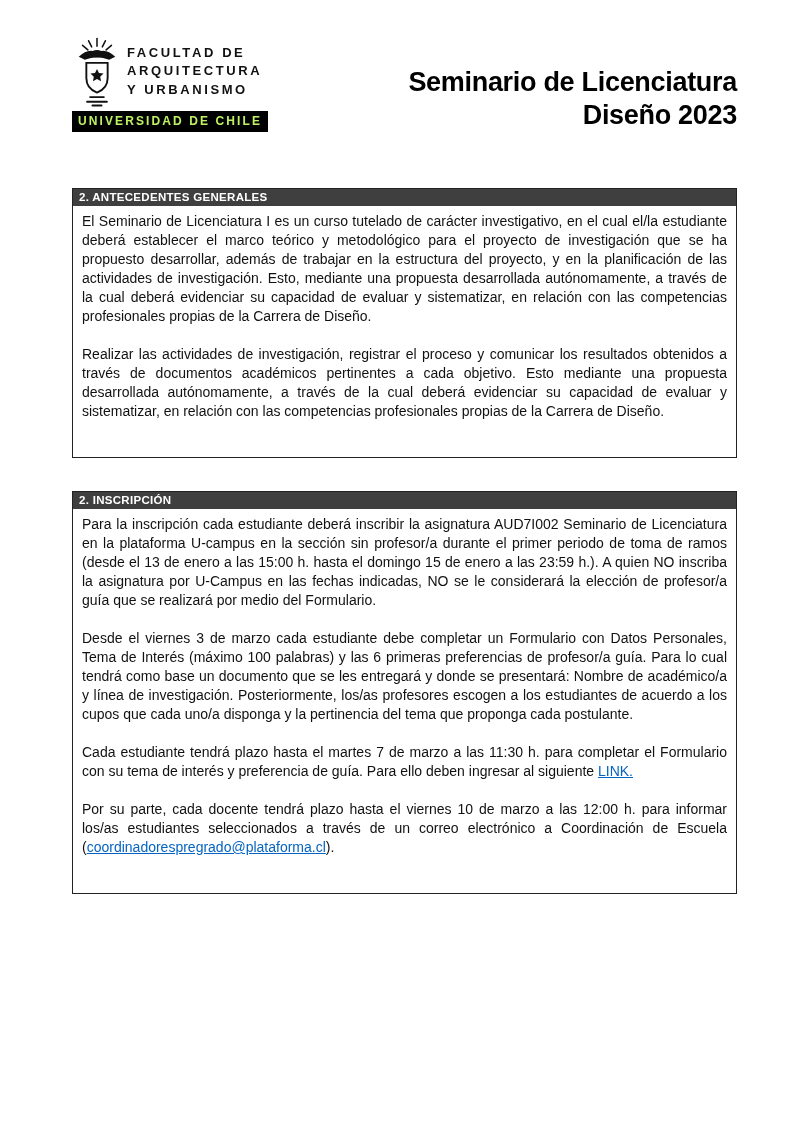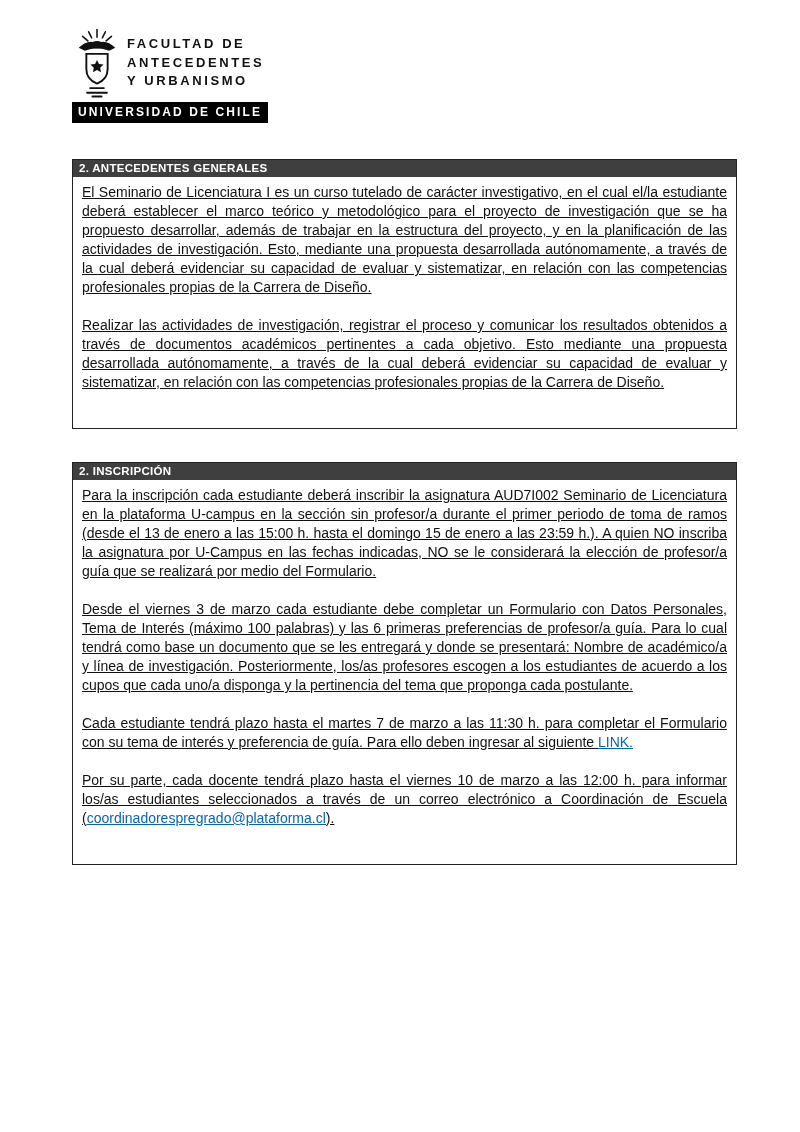--- a/index.html
+++ b/index.html
@@ -12,42 +12,42 @@
     position: relative;
     overflow: hidden;
   }
   .page { padding: 28px 63px 0 72px; }
 
   
   .doc-header {
     display: flex;
     justify-content: space-between;
     align-items: flex-end;
-    margin-bottom: 36px;
+    margin-bottom: 56px;
   }
   .logo { width: fit-content; }
   .logo-row {
     display: flex;
     align-items: center;
     gap: 7px;
     margin-bottom: 4px;
     padding-left: 2px;
   }
   .emblem { flex: 0 0 auto; }
   .logo-text .logo-line {
     font-size: 13px;
     font-weight: bold;
     letter-spacing: 2.6px;
     line-height: 1.45;
     color: #111111;
     white-space: nowrap;
   }
   .logo-banner {
     background: #000000;
-    color: #ffffff;
+    color: #bef264;
     font-size: 12px;
     font-weight: bold;
     letter-spacing: 2.1px;
     padding: 3px 6px 4px 6px;
     width: 100%;
     white-space: nowrap;
   }
   .doc-title {
     text-align: right;
     font-weight: bold;
@@ -70,21 +70,20 @@
     font-weight: bold;
     letter-spacing: 0.3px;
     padding: 2px 6px 3px 6px;
   }
   .box-body {
     padding: 6px 9px 17px 9px;
     font-size: 14px;
     line-height: 19px;
     text-align: justify;
     color: #111111;
-    text-decoration: underline;
   }
   .para { margin: 0 0 19px 0; }
   .para.tight { margin-bottom: 0; }
   .para.last { margin-bottom: 0; }
   a.link {
     color: #0563c1;
     text-decoration: underline;
     cursor: pointer;
   }
 </style>
@@ -109,27 +108,31 @@
           <path d="M16 34 h28 v20 q0 14 -14 19 q-14 -5 -14 -19 Z" fill="none" stroke="#111111" stroke-width="2.5"></path>
           <path d="M30 42 l2.6 5.4 6 .7 -4.4 4.1 1.1 5.9 -5.3 -2.9 -5.3 2.9 1.1 -5.9 -4.4 -4.1 6 -.7 Z" fill="#111111"></path>
           <g stroke="#111111" stroke-width="2.5" stroke-linecap="round">
             <line x1="21" y1="79" x2="39" y2="79"></line>
             <line x1="17" y1="85" x2="43" y2="85"></line>
             <line x1="24" y1="90" x2="36" y2="90"></line>
           </g>
         </svg>
         <div class="logo-text">
           <div class="logo-line">FACULTAD DE</div>
-          <div class="logo-line">ANTECEDENTES</div>
+          <div class="logo-line">ARQUITECTURA</div>
           <div class="logo-line">Y URBANISMO</div>
         </div>
       </div>
       <div class="logo-banner">UNIVERSIDAD DE CHILE</div>
     </div>
 
+    <div class="doc-title">
+      <div class="title-line">Seminario de Licenciatura</div>
+      <div class="title-line">Diseño 2023</div>
+    </div>
   </header>
 
   <section class="box">
     <div class="box-title">2. ANTECEDENTES GENERALES</div>
     <div class="box-body">
       <p class="para">El Seminario de Licenciatura I es un curso tutelado de carácter investigativo, en el cual el/la estudiante deberá establecer el marco teórico y metodológico para el proyecto de investigación que se ha propuesto desarrollar, además de trabajar en la estructura del proyecto, y en la planificación de las actividades de investigación. Esto, mediante una propuesta desarrollada autónomamente, a través de la cual deberá evidenciar su capacidad de evaluar y sistematizar, en relación con las competencias profesionales propias de la Carrera de Diseño.</p>
       <p class="para">Realizar las actividades de investigación, registrar el proceso y comunicar los resultados obtenidos a través de documentos académicos pertinentes a cada objetivo. Esto mediante una propuesta desarrollada autónomamente, a través de la cual deberá evidenciar su capacidad de evaluar y sistematizar, en relación con las competencias profesionales propias de la Carrera de Diseño.</p>
     </div>
   </section>
 

